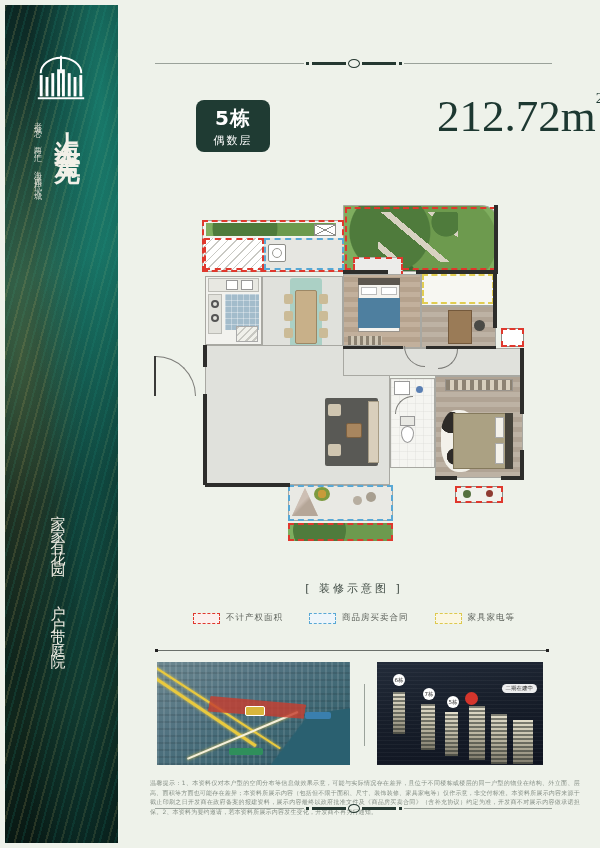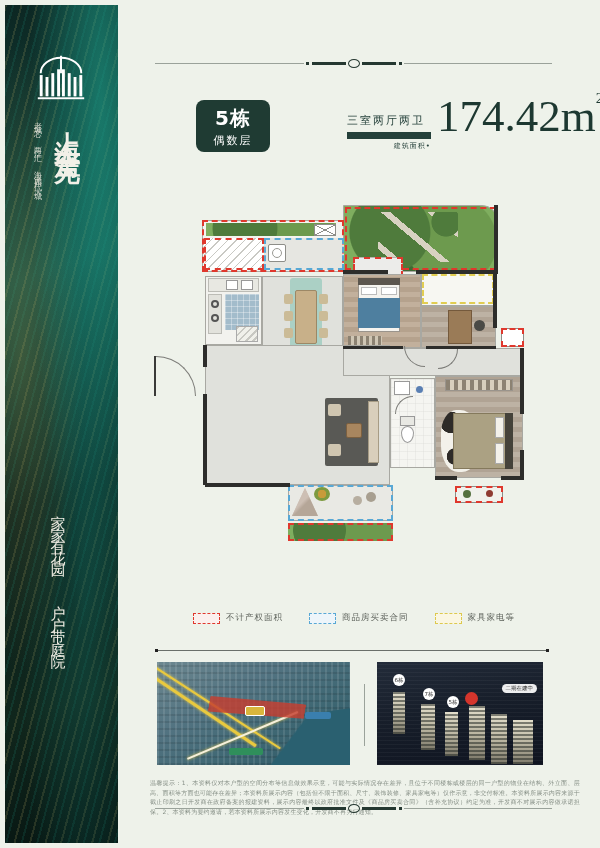--- a/index.html
+++ b/index.html
@@ -140,26 +140,21 @@
       <div class="oval"></div>
       <div class="bar"></div>
       <div class="dot"></div>
       <div class="line"></div>
   </div>
 
   <div class="badge">
     <div class="b1">5栋</div>
     <div class="b2">偶数层</div>
   </div>
-  <div class="midgrp">
-    <div class="rooms">三室两厅两卫</div>
-    <div class="bar"></div>
-    <div class="arealab">建筑面积•</div>
-  </div>
-  <div class="areaval"><span>174.42</span><span>m</span><sup>2</sup></div>
+  <div class="areaval"><span>212.72</span><span>m</span><sup>2</sup></div>
 
   <div class="plan">
 
     <div class="plant" style="left:195px;top:7px;width:155px;height:67px;border-radius:0 16px 0 0;border:1px solid #a8a8a2;"></div>
     <div style="left:230px;top:14px;width:80px;height:50px;background:
       radial-gradient(circle at 85% 20%,#4f7b3c 0 18%,transparent 19%),
       repeating-linear-gradient(40deg,transparent 0 10px,#d8d2c2 10px 16px,transparent 16px 30px);"></div>
     <div class="dash-red" style="left:197px;top:9px;width:151px;height:63px;"></div>
 
     <div style="left:205px;top:59px;width:50px;height:20px;background:#ececе6;background:#ececea;border:1px solid #b5b5af;"></div>
@@ -272,20 +267,21 @@
     <div class="wall" style="left:195px;top:148px;width:60px;height:3px;"></div>
     <div class="wall" style="left:278px;top:148px;width:70px;height:3px;"></div>
 
     <div class="arc" style="left:8px;top:158px;width:40px;height:40px;border-left:none;border-bottom:none;border-radius:0 100% 0 0;"></div>
     <div style="left:6px;top:158px;width:2px;height:40px;background:#3a3a38;"></div>
     <div class="arc" style="left:256px;top:148px;width:21px;height:21px;border-right:none;border-top:none;border-radius:0 0 0 100%;"></div>
     <div class="arc" style="left:290px;top:151px;width:20px;height:20px;border-left:none;border-top:none;border-radius:0 0 100% 0;"></div>
     <div class="arc" style="left:247px;top:198px;width:18px;height:18px;border-right:none;border-bottom:none;border-radius:100% 0 0 0;"></div>
   </div>
 
+  <div class="caption">[ 装修示意图 ]</div>
   <div class="legend">
     <div class="item">
       <span class="sw sw-red"></span>
       <span class="lab">不计产权面积</span>
     </div>
     <div class="item">
       <span class="sw sw-blue"></span>
       <span class="lab">商品房买卖合同</span>
     </div>
     <div class="item">

